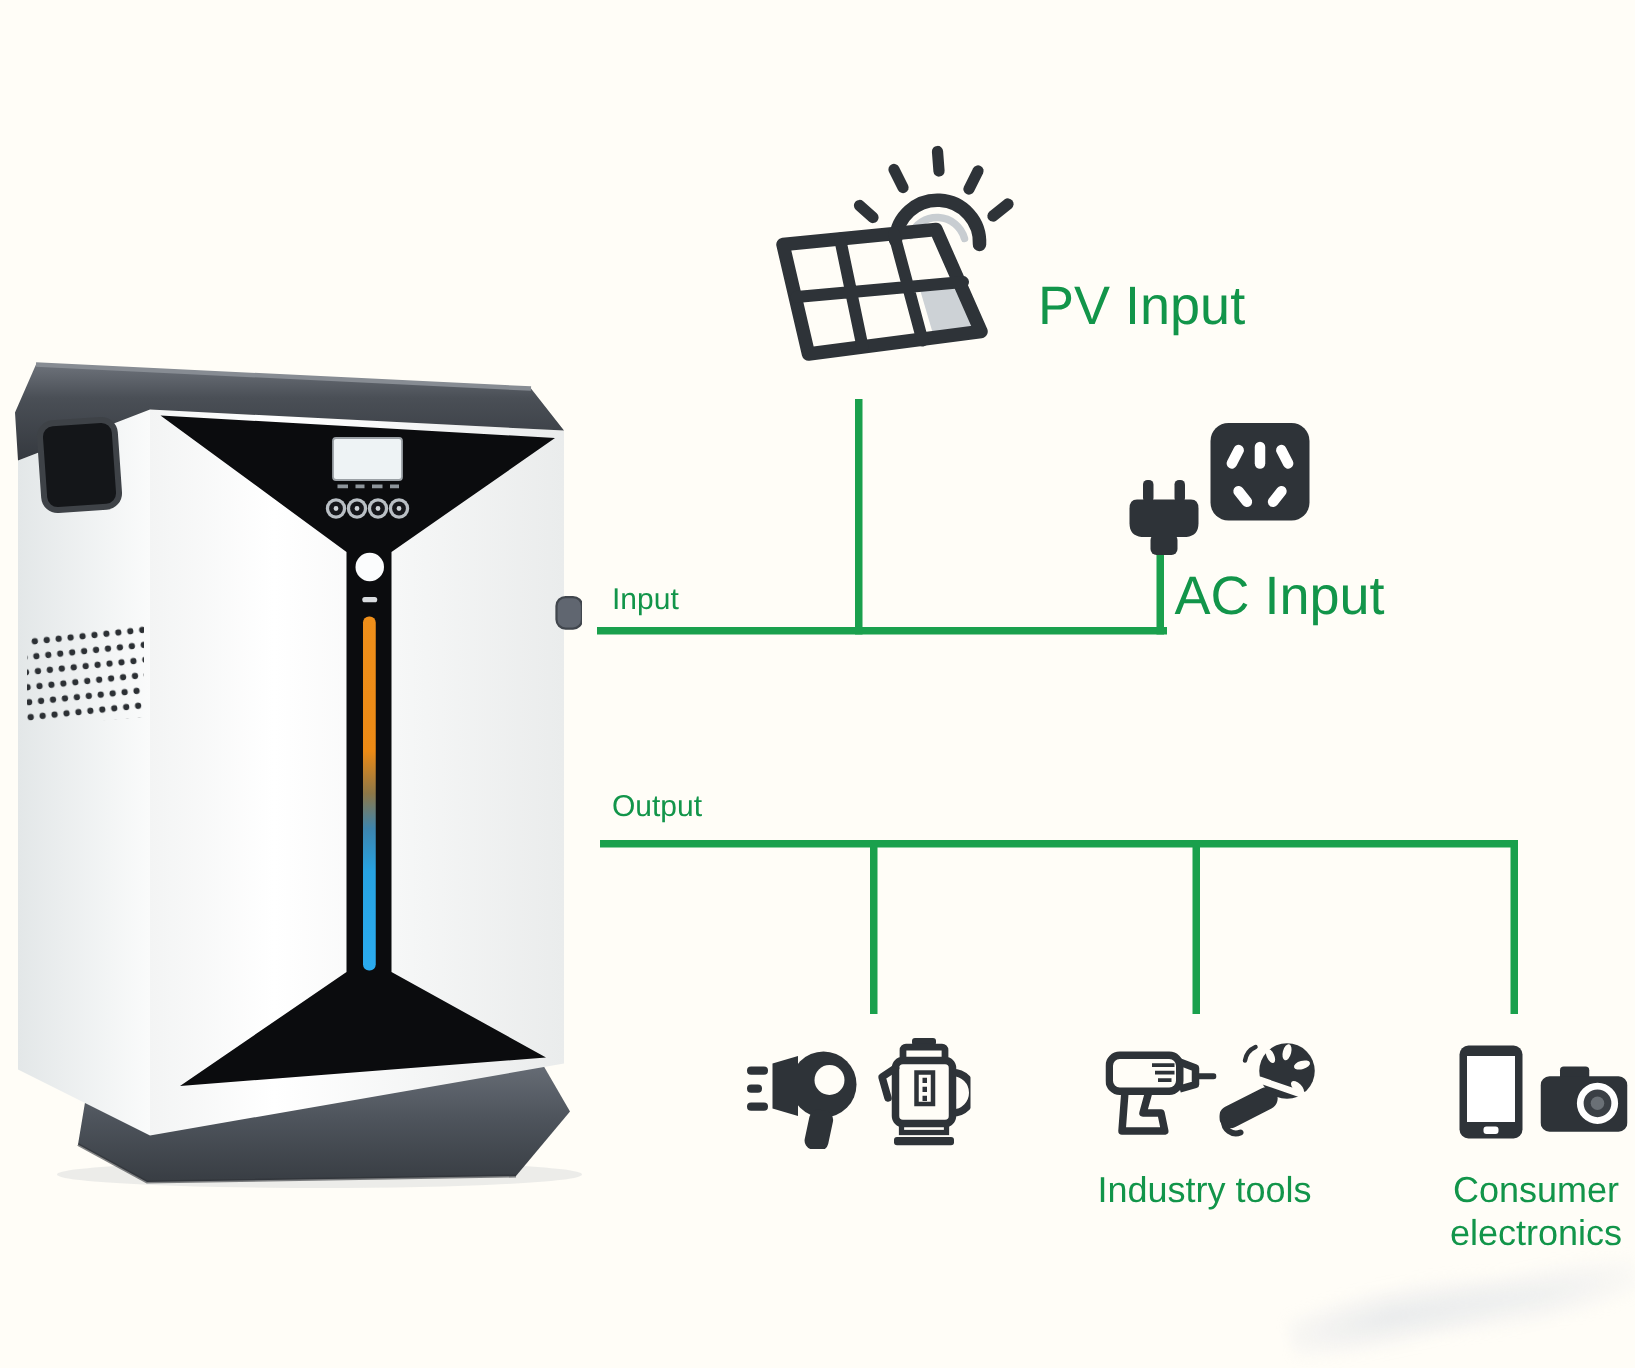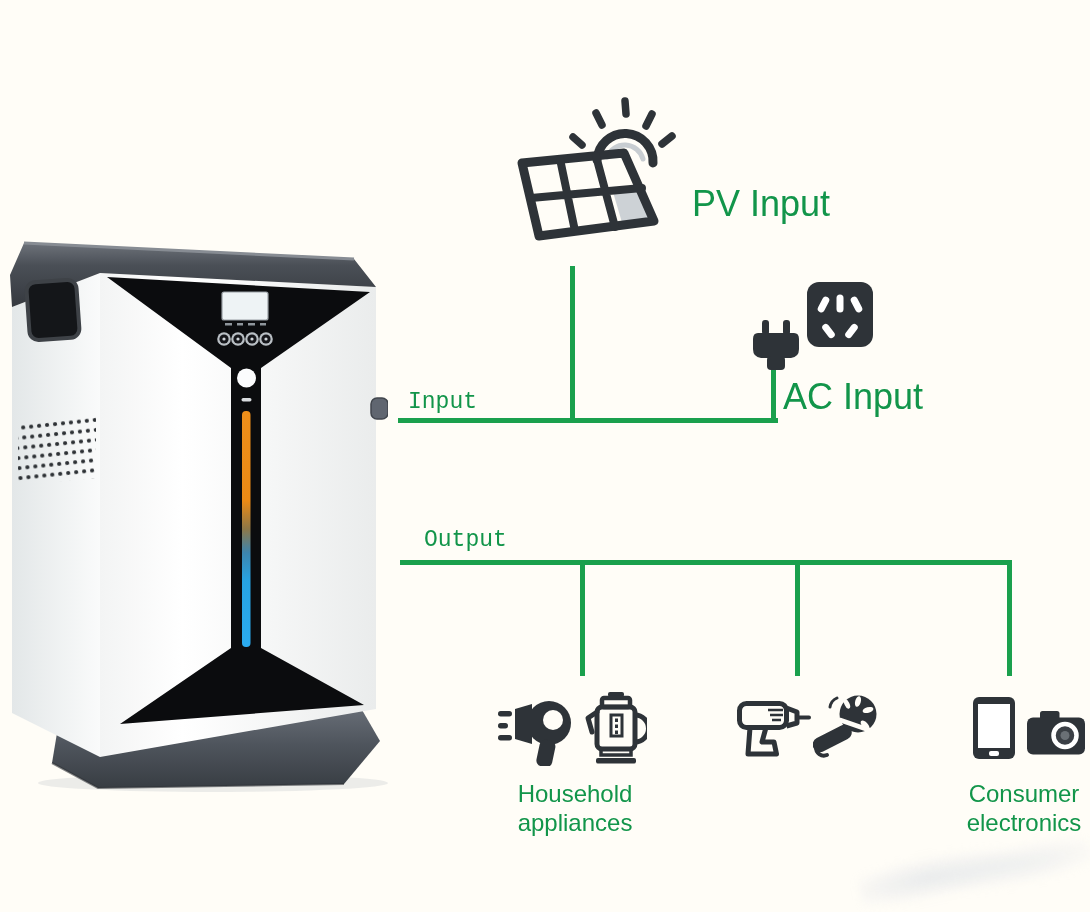--- a/index.html
+++ b/index.html
@@ -10,21 +10,21 @@
   }
   .stage{position:relative;width:1090px;height:912px;}
   .abs{position:absolute;}
   
   .line{position:absolute;background:var(--line-green,#1aa04d);}
   
   .lbl{
     position:absolute;color:var(--text-green,#12954a);
     font-size:36px;line-height:1.15;white-space:nowrap;
   }
-  .lbl.big{font-size:23px;font-family:Liberation Mono, monospace;}
+  .lbl.big{font-size:20px;}
   .load-lbl{
     position:absolute;color:var(--text-green,#12954a);
     font-size:24px;line-height:1.2;text-align:center;white-space:normal;
   }
   .icon{position:absolute;color:var(--icon-dark,#2e3338);}
   .icon svg{display:block;width:100%;height:100%;}
   .bgfill{fill:var(--background,#fffdf7);}
   .bgstroke{stroke:var(--background,#fffdf7);}
   .smudge{
     position:absolute;left:858px;top:842px;width:235px;height:58px;
@@ -135,21 +135,21 @@
 
   <div class="line" style="left:398px;top:418px;width:380px;height:5px;"></div>
   <div class="line" style="left:570px;top:266px;width:5px;height:157px;"></div>
   <div class="line" style="left:771px;top:367px;width:5px;height:56px;"></div>
   <div class="line" style="left:400px;top:560px;width:612px;height:5px;"></div>
   <div class="line" style="left:580px;top:560px;width:5px;height:116px;"></div>
   <div class="line" style="left:795px;top:560px;width:5px;height:116px;"></div>
   <div class="line" style="left:1007px;top:560px;width:5px;height:116px;"></div>
 
   <div class="lbl big" style="left:408px;top:389px;">Input</div>
-  <div class="lbl big" style="left:408px;top:527px;margin-left:16px;">Output</div>
+  <div class="lbl big" style="left:408px;top:527px;">Output</div>
   <div class="lbl" style="left:692px;top:183px;">PV Input</div>
   <div class="lbl" style="left:783px;top:376px;">AC Input</div>
 
   <div class="icon" style="left:512px;top:97px;width:165px;height:158px;">
     <svg viewBox="0 0 165 158" fill="none">
       <polygon points="101,95 131,91 141,122 111,129" fill="#cdd2d6" stroke="none"></polygon>
       <g stroke="currentColor" stroke-width="7.5" stroke-linecap="round">
         <path d="M61,40 L70,48"></path>
           <path d="M84,16 L90,28"></path>
           <path d="M113,4 L114,17"></path>
@@ -246,17 +246,17 @@
   </div>
   <div class="icon" style="left:1027px;top:709px;width:58px;height:46px;">
     <svg viewBox="0 0 58 46">
       <path d="M13,9 V4.5 Q13,2 15.5,2 H30 Q32.5,2 32.5,4.5 V9 Z" fill="currentColor"></path>
       <rect x="0" y="8.5" width="58" height="37" rx="6" fill="currentColor"></rect>
       <circle cx="38" cy="26.5" r="11.5" fill="#3a3f45" stroke="#fff" stroke-width="4.5"></circle>
       <circle cx="38" cy="26.5" r="4.5" fill="#6a7076"></circle>
     </svg>
   </div>
 
-  <div class="load-lbl" style="left:499px;top:780px;width:152px;">Household appliances</div>
+  <div class="load-lbl" style="left:727px;top:780px;width:152px;">Industry tools</div>
   <div class="load-lbl" style="left:944px;top:780px;width:160px;">Consumer electronics</div>
 
   <div class="smudge"></div>
 </div>
 
 </body></html>

